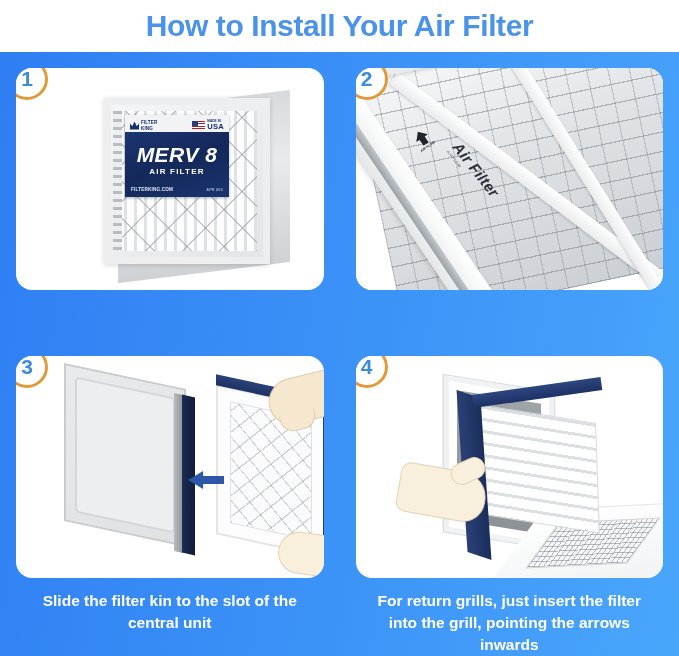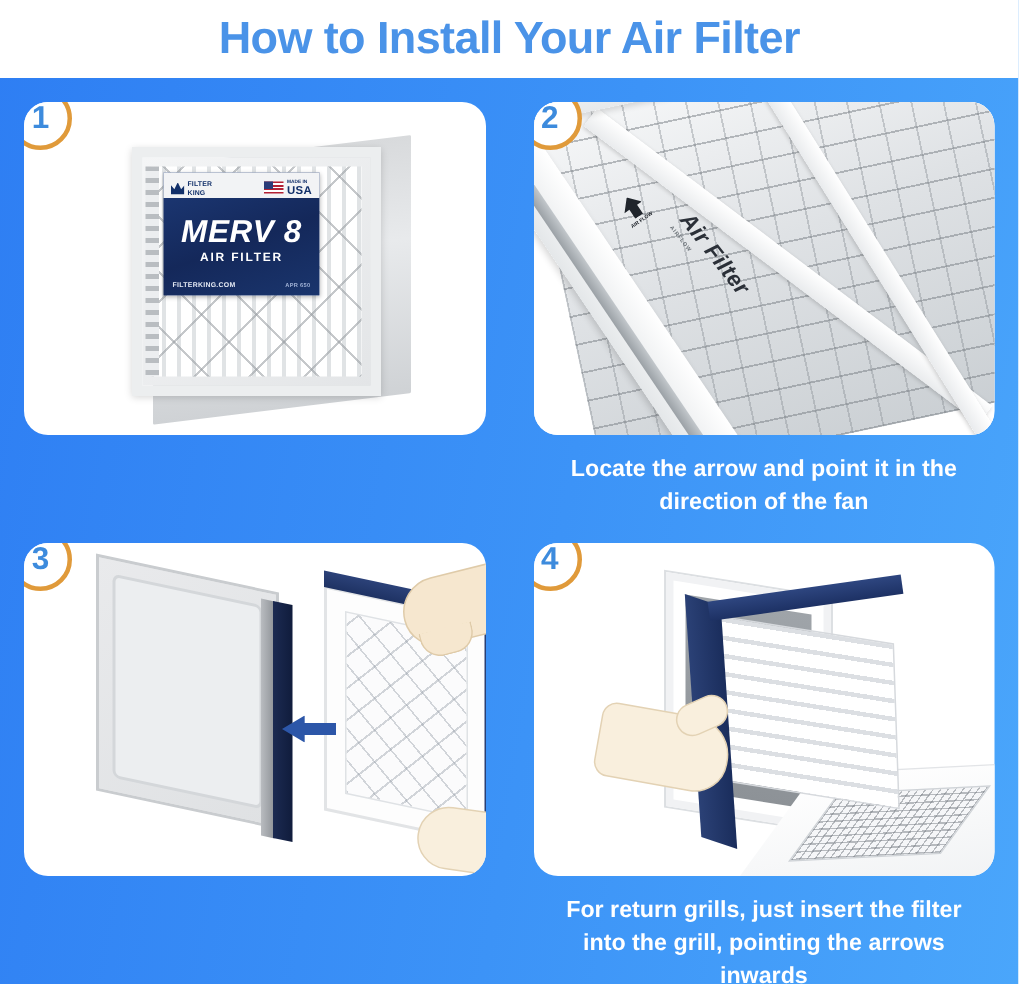--- a/index.html
+++ b/index.html
@@ -105,21 +105,21 @@
   }
 
   .art {
     position: absolute;
     inset: 0;
   }
 
   
   .f1-wrap {
     position: absolute;
-    left: 72px; top: 22px;
+    left: 88px; top: 22px;
     width: 186px; height: 172px;
   }
   .f1-side {
     position: absolute;
     right: 0; top: 0;
     width: 172px; height: 172px;
     background: linear-gradient(180deg,#d8dadc 0%, #e8eaec 40%, #cfd2d5 100%);
     transform: skewY(-7deg);
     transform-origin: right top;
     border-radius: 1px;
@@ -578,21 +578,20 @@
               <div class="f2-arrow-txt">AIR FLOW</div>
             </div>
             <div class="f2-airfilter">
               <span>Air Filter</span>
               <small>AIRFLOW</small>
             </div>
           </div>
         </div>
         <div class="badge">2</div>
       </div>
-      <div class="caption">Locate the arrow and point it in the direction of the fan</div>
     </div>
 
     <div class="step-cell">
       <div class="step-card">
         <div class="art">
           <div class="f3-unit">
             <div class="f3-unit-inner"></div>
           </div>
           <div class="f3-unit-side2"></div>
           <div class="f3-unit-side"></div>
@@ -600,20 +599,21 @@
           <div class="f3-filter">
             <div class="f3-filter-media"></div>
           </div>
           <div class="f3-filter-right"></div>
           <div class="f3-arrow"></div>
           <div class="f3-hand-top"></div>
           <div class="f3-hand-bottom"></div>
         </div>
         <div class="badge">3</div>
       </div>
+      <div class="caption">Slide the filter kin to the slot of the central unit</div>
     </div>
 
     <div class="step-cell">
       <div class="step-card">
         <div class="art">
           <div class="f4-duct-frame">
             <div class="f4-duct-hole"></div>
           </div>
           <div class="f4-ceiling"></div>
           <div class="f4-vent"></div>

